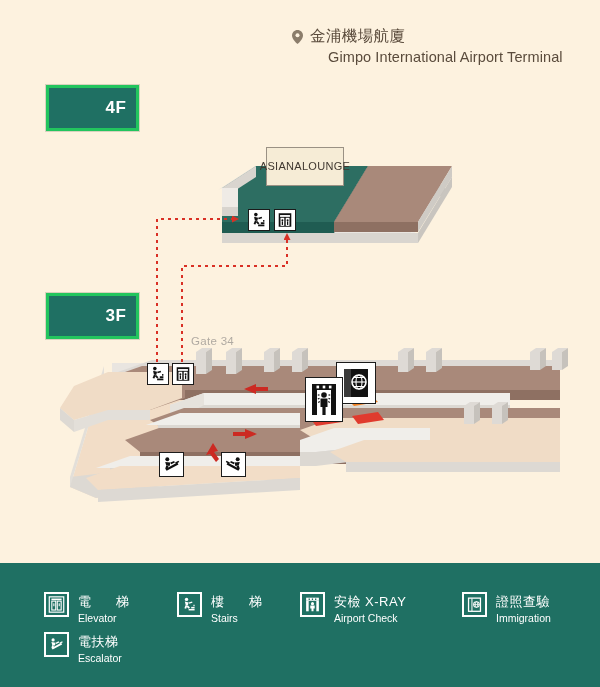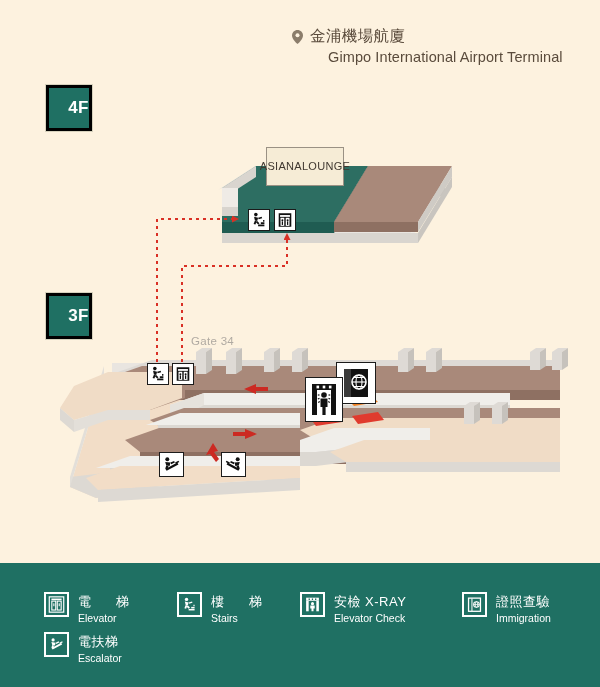--- a/index.html
+++ b/index.html
@@ -50,29 +50,30 @@
     color: #5a4b3c;
     letter-spacing: 0.1px;
   }
 
   
   .floor-badge {
     position: absolute;
     width: 40px;
     height: 40px;
     background: #1f7063;
-    border: 3px solid #000000;
+    border: 3px solid #22c55e;
     box-shadow: 0 0 0 1px #d7d2bd;
     color: #ffffff;
     font-size: 17px;
     font-weight: bold;
     display: flex;
     align-items: center;
-    justify-content: flex-end;
+    justify-content: center;
     letter-spacing: 0.5px;
+    padding-left: 47px;
   }
   #floor-4f { left: 46px; top: 85px; }
   #floor-3f { left: 46px; top: 293px; }
 
   
   #floorplan {
     position: absolute;
     left: 0;
     top: 0;
   }
@@ -499,21 +500,21 @@
           <rect x="14.5" y="5.6" width="3" height="12.4" fill="#fff"></rect>
           <rect x="5.4" y="2.9" width="1.5" height="1.8" fill="#1f7063"></rect>
           <rect x="9.2" y="2.9" width="1.5" height="1.8" fill="#1f7063"></rect>
           <rect x="13" y="2.9" width="1.5" height="1.8" fill="#1f7063"></rect>
           <circle cx="10" cy="9" r="1.8" fill="#fff"></circle>
           <path d="M7.4 11.2 L12.6 11.2 L12.6 14.8 L11.2 14.8 L11.2 18 L8.8 18 L8.8 14.8 L7.4 14.8 Z" fill="#fff"></path>
         </svg>
       </span>
       <span class="legend-text">
         <span class="legend-zh">安檢 X-RAY</span>
-        <span class="legend-en" style="display:block">Elevator Check</span>
+        <span class="legend-en" style="display:block">Airport Check</span>
       </span>
     </div>
 
     <div class="legend-item" style="left:462px; top:29px;">
       <span class="legend-icon">
         <svg width="17" height="17" viewBox="0 0 20 20">
           <rect x="3" y="2.5" width="14" height="15.5" fill="none" stroke="#fff" stroke-width="1.5"></rect>
           <line x1="7" y1="3" x2="7" y2="17.5" stroke="#fff" stroke-width="1.2"></line>
           <circle cx="12.3" cy="10" r="3.3" fill="none" stroke="#fff" stroke-width="1.2"></circle>
           <ellipse cx="12.3" cy="10" rx="1.4" ry="3.3" fill="none" stroke="#fff" stroke-width="0.9"></ellipse>

